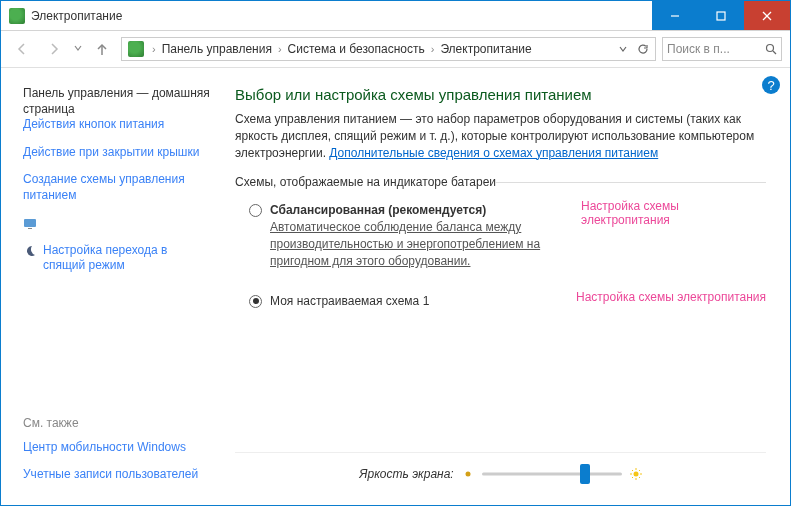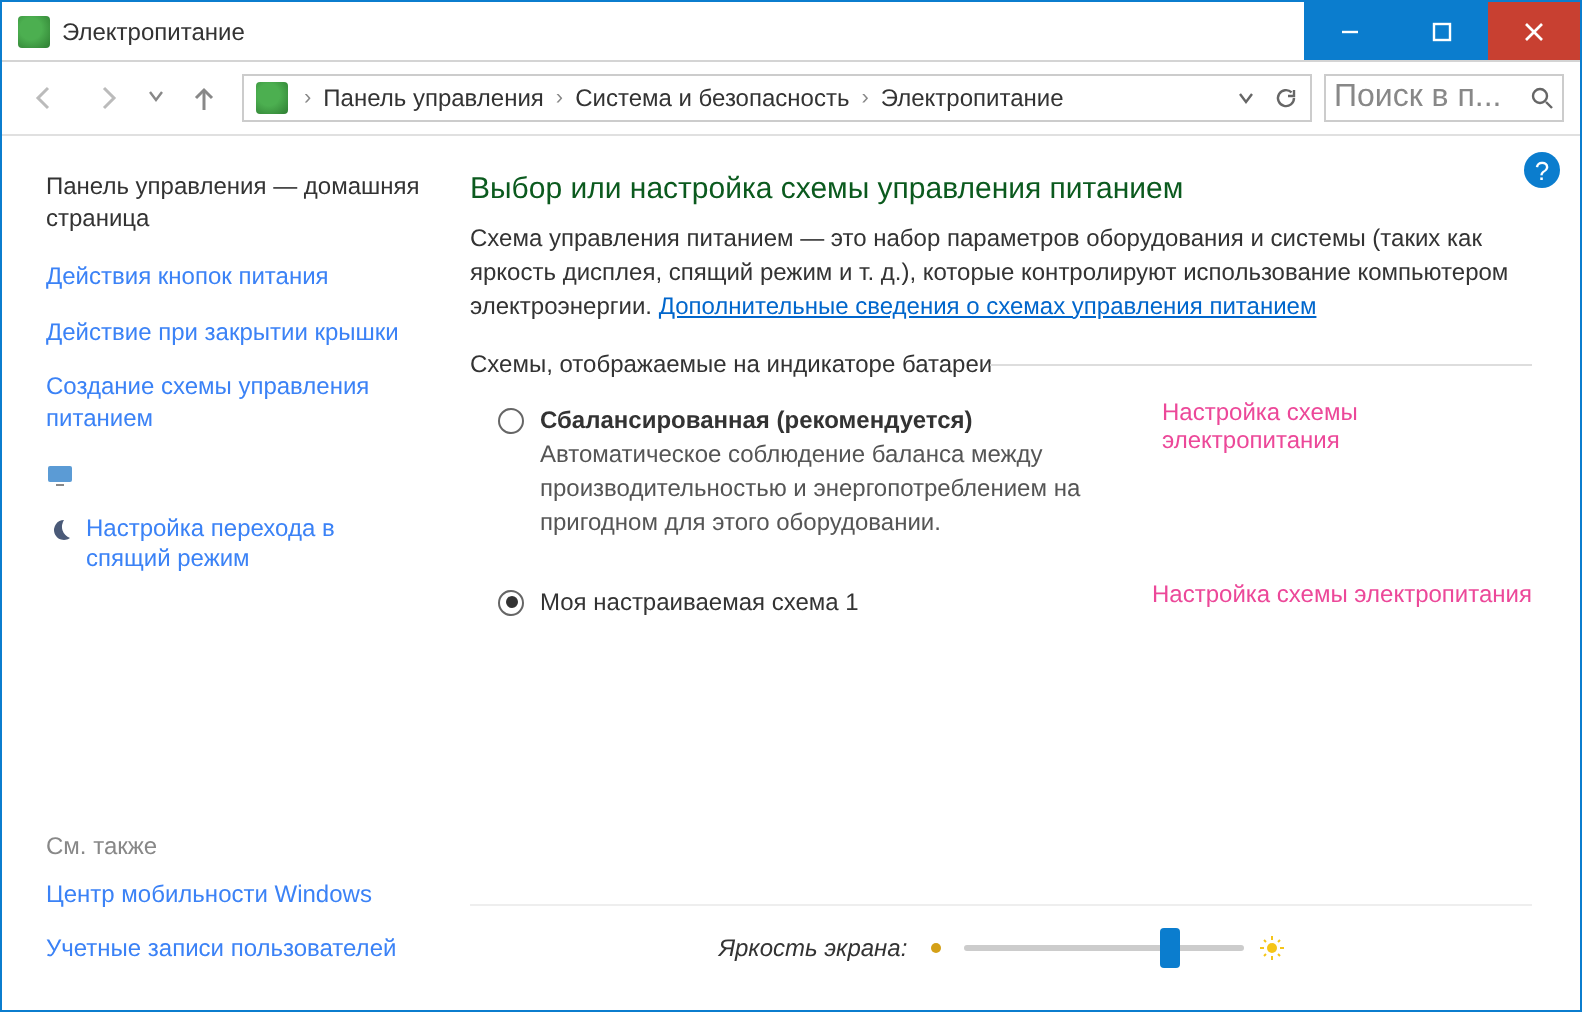--- a/index.html
+++ b/index.html
@@ -16,45 +16,45 @@
   .nav-arrow { width: 26px; height: 26px; border-radius: 2px; display: flex; align-items: center; justify-content: center; color: #888; }
   .nav-arrow svg { width: 16px; height: 16px; stroke: #888; fill: none; }
   .nav-arrow.disabled svg { stroke: #bbb; }
   .dropdown-chev svg { width: 10px; height: 10px; stroke: #888; }
   .addressbox { flex: 1; height: 24px; border: 1px solid #ccc; display: flex; align-items: center; padding: 0 2px; background: #fff; }
   .addr-icon { width: 16px; height: 16px; margin: 0 4px; background: radial-gradient(circle at 40% 40%, #4caf50 40%, #2e7d32 100%); border-radius: 2px; }
   .crumb { color: #333; font-size: 12px; padding: 0 2px; }
   .crumb-sep { color: #888; padding: 0 4px; font-size: 11px; }
   .addr-end { margin-left: auto; display: flex; align-items: center; }
   .addr-end svg { width: 12px; height: 12px; stroke: #666; margin: 0 4px; }
-  .searchbox { width: 120px; height: 24px; border: 1px solid #ccc; display: flex; align-items: center; padding: 0 4px; color: #888; font-size: 16px; }
+  .searchbox { width: 120px; height: 24px; border: 1px solid #ccc; display: flex; align-items: center; padding: 0 4px; color: #888; font-size: 12px; }
   .searchbox svg { width: 12px; height: 12px; stroke: #666; margin-left: auto; }
   .content { display: flex; height: calc(100% - 67px); }
   .sidebar { width: 220px; padding: 18px 10px 10px 22px; display: flex; flex-direction: column; }
-  .sidebar-heading { color: #333; font-size: 12px; margin-bottom: 14px; line-height: 1.3; }
+  .sidebar-heading { color: #333; font-size: 12px; margin-bottom: 0; line-height: 1.3; }
   .sidebar-link { color: #3b82f6; font-size: 12px; margin-bottom: 12px; line-height: 1.3; cursor: pointer; }
   .sidebar-item { display: flex; align-items: flex-start; gap: 6px; margin-bottom: 12px; }
   .sidebar-icon { width: 14px; height: 14px; flex-shrink: 0; margin-top: 1px; }
   .sidebar-icon svg { width: 14px; height: 14px; }
   .sidebar-spacer { flex: 1; }
   .see-also { font-size: 12px; color: #888; margin-bottom: 10px; }
   .main { flex: 1; padding: 18px 24px 10px 14px; position: relative; display: flex; flex-direction: column; }
   .help-btn { position: absolute; top: 8px; right: 10px; width: 18px; height: 18px; border-radius: 50%; background: #0b7dce; color: #fff; display: flex; align-items: center; justify-content: center; font-size: 13px; }
   .main-heading { color: #0b5a1e; font-size: 15px; margin-bottom: 8px; }
   .main-desc { color: #333; font-size: 12px; line-height: 1.4; margin-bottom: 14px; }
   .main-desc a { color: #0066cc; text-decoration: underline; }
   .fieldset-label { color: #333; font-size: 12px; margin-bottom: 10px; position: relative; }
   .fieldset-line { border-top: 1px solid #ddd; position: absolute; left: 260px; right: 0; top: 50%; }
   .plan-row { display: flex; align-items: flex-start; padding: 4px 0 4px 14px; gap: 8px; }
   .radio { width: 13px; height: 13px; border: 1px solid #666; border-radius: 50%; margin-top: 1px; display: flex; align-items: center; justify-content: center; flex-shrink: 0; }
   .radio.checked::after { content: ""; width: 6px; height: 6px; background: #333; border-radius: 50%; }
   .plan-body { flex: 1; }
   .plan-name { font-size: 12px; color: #333; }
   .plan-name.bold { font-weight: bold; }
-  .plan-desc { font-size: 12px; color: #555; margin-top: 2px; line-height: 1.4; max-width: 320px; }
+  .plan-desc { font-size: 12px; color: #555; margin-top: 2px; line-height: 1.4; max-width: 320px; text-decoration: underline; }
   .plan-config { color: #ec4899; font-size: 12px; cursor: pointer; }
   .plan-block { display: flex; justify-content: space-between; align-items: flex-start; margin-bottom: 16px; }
   .brightness-bar { margin-top: auto; padding: 10px 0; display: flex; align-items: center; justify-content: center; gap: 8px; border-top: 1px solid #eee; font-style: italic; }
   .brightness-bar span.lbl { font-size: 12px; color: #333; }
   .sun-icon { width: 12px; height: 12px; }
   .slider { width: 140px; height: 22px; position: relative; }
   .slider-track { position: absolute; left: 0; right: 0; top: 50%; height: 3px; background: #ccc; transform: translateY(-50%); border-radius: 2px; }
   .slider-thumb { position: absolute; width: 10px; height: 20px; background: #0b7dce; left: 70%; top: 1px; border-radius: 2px; }
 </style>
 </head>

